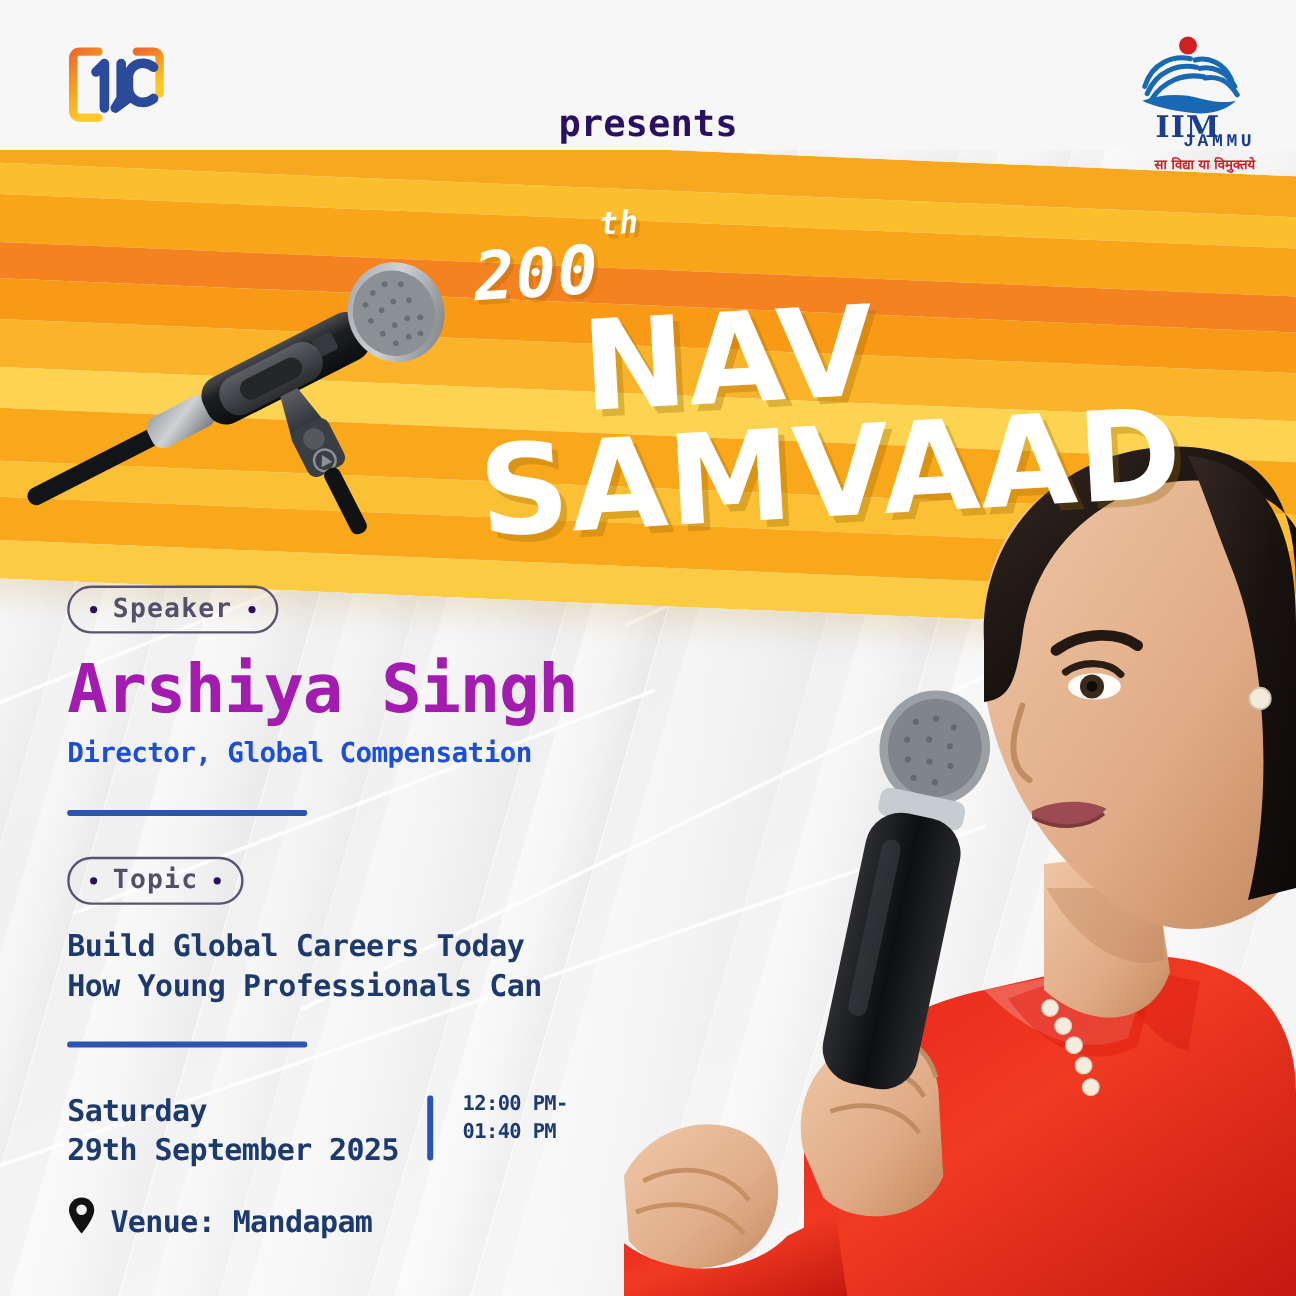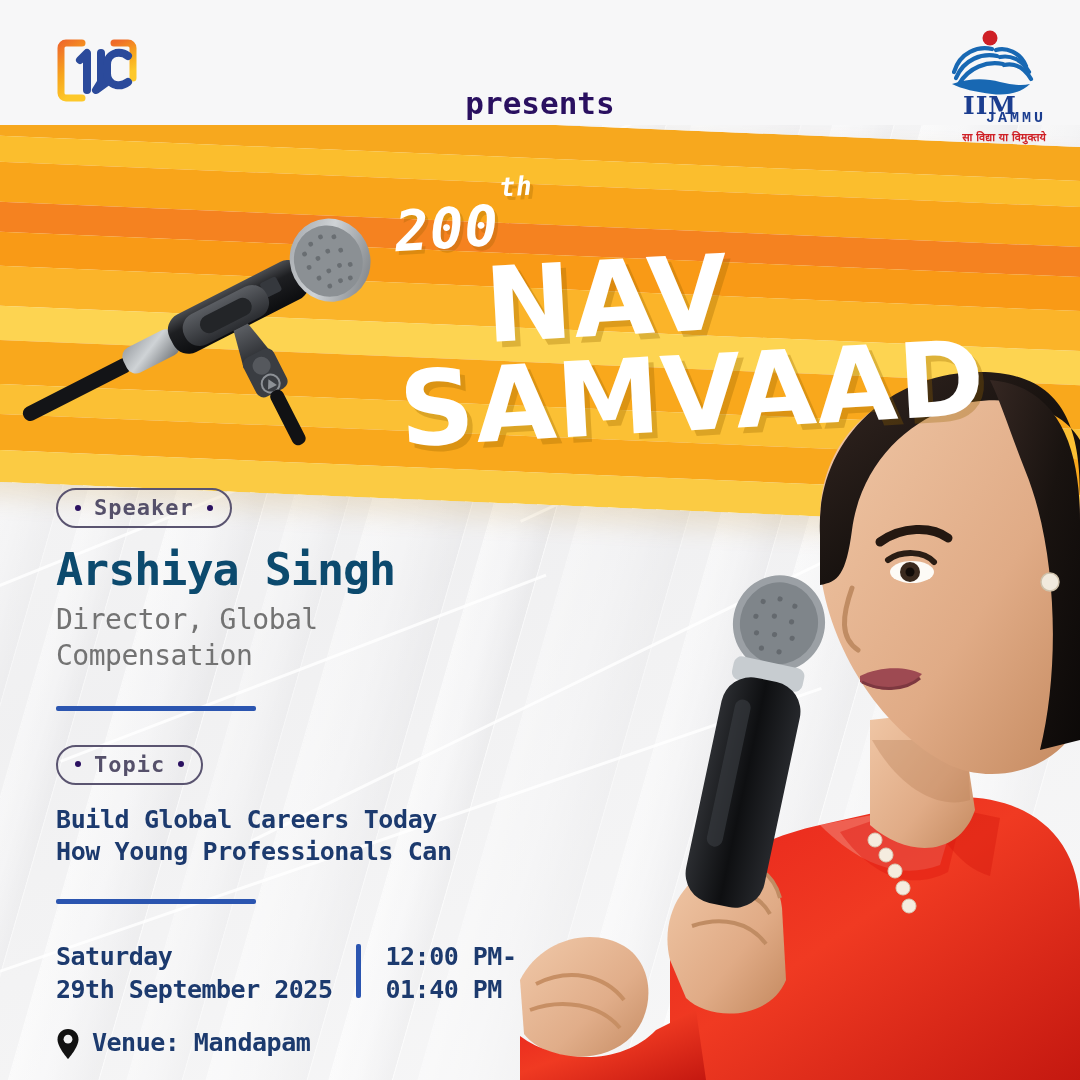--- a/index.html
+++ b/index.html
@@ -83,40 +83,40 @@
 
   .pill {
     display:inline-flex; align-items:center; gap:13px;
     border:2px solid #5a5470; border-radius:22px;
     padding:5px 17px 6px; color:#55506a;
     font-size:22px; font-weight:700; letter-spacing:1px;
   }
   .pill .dot { width:6px; height:6px; border-radius:50%; background:#2a1060; display:block; }
 
   .speaker-name {
-    margin-top:18px; color:#0c4a6e; font-size:45px; font-weight:700; letter-spacing:-1px; line-height:1.05;
+    margin-top:18px; color:#a21caf; font-size:56px; font-weight:700; letter-spacing:-1px; line-height:1.05;
   }
   .speaker-role {
-    margin-top:9px; color:#737373; font-size:28px; font-weight:400; line-height:1.28; letter-spacing:-0.5px;
+    margin-top:9px; color:#1d4ed8; font-size:23px; font-weight:700; line-height:1.28; letter-spacing:-0.5px;
   }
   .rule { width:200px; height:5px; background:#2b55b0; border-radius:2px; }
   .rule.r1 { margin-top:32px; }
   .rule.r2 { margin-top:30px; }
 
   .topic-pill-wrap { margin-top:34px; }
   .topic-text {
     margin-top:19px; color:#1c3a6e; font-size:25px; font-weight:700; line-height:1.3; letter-spacing:-0.4px;
   }
 
   .when { margin-top:36px; display:flex; align-items:flex-start; }
   .when .date { color:#1c3a6e; font-size:25px; font-weight:700; line-height:1.32; letter-spacing:-0.5px; }
   .when .sep { width:5px; height:54px; background:#2b55b0; border-radius:2px; margin:4px 24px 0 24px; }
-  .when .time { color:#1c3a6e; font-size:25px; font-weight:700; line-height:1.32; letter-spacing:-0.5px; }
-
-  .venue { margin-top:22px; display:flex; align-items:flex-start; gap:12px; }
+  .when .time { color:#1c3a6e; font-size:17px; font-weight:700; line-height:1.32; letter-spacing:-0.5px; }
+
+  .venue { margin-top:22px; display:flex; align-items:flex-end; gap:12px; }
   .venue .vtext { color:#1c3a6e; font-size:25px; font-weight:700; letter-spacing:-0.5px; }
 </style>
 </head>
 <body>
 
 <div class="poster">
 
   <div class="bg-arch" id="bgArch">
       <div class="col" style="left: 1010px; width: 84px; opacity: 0.71;"></div>
       <div class="col" style="left: 910px; width: 66px; opacity: 0.55;"></div>

